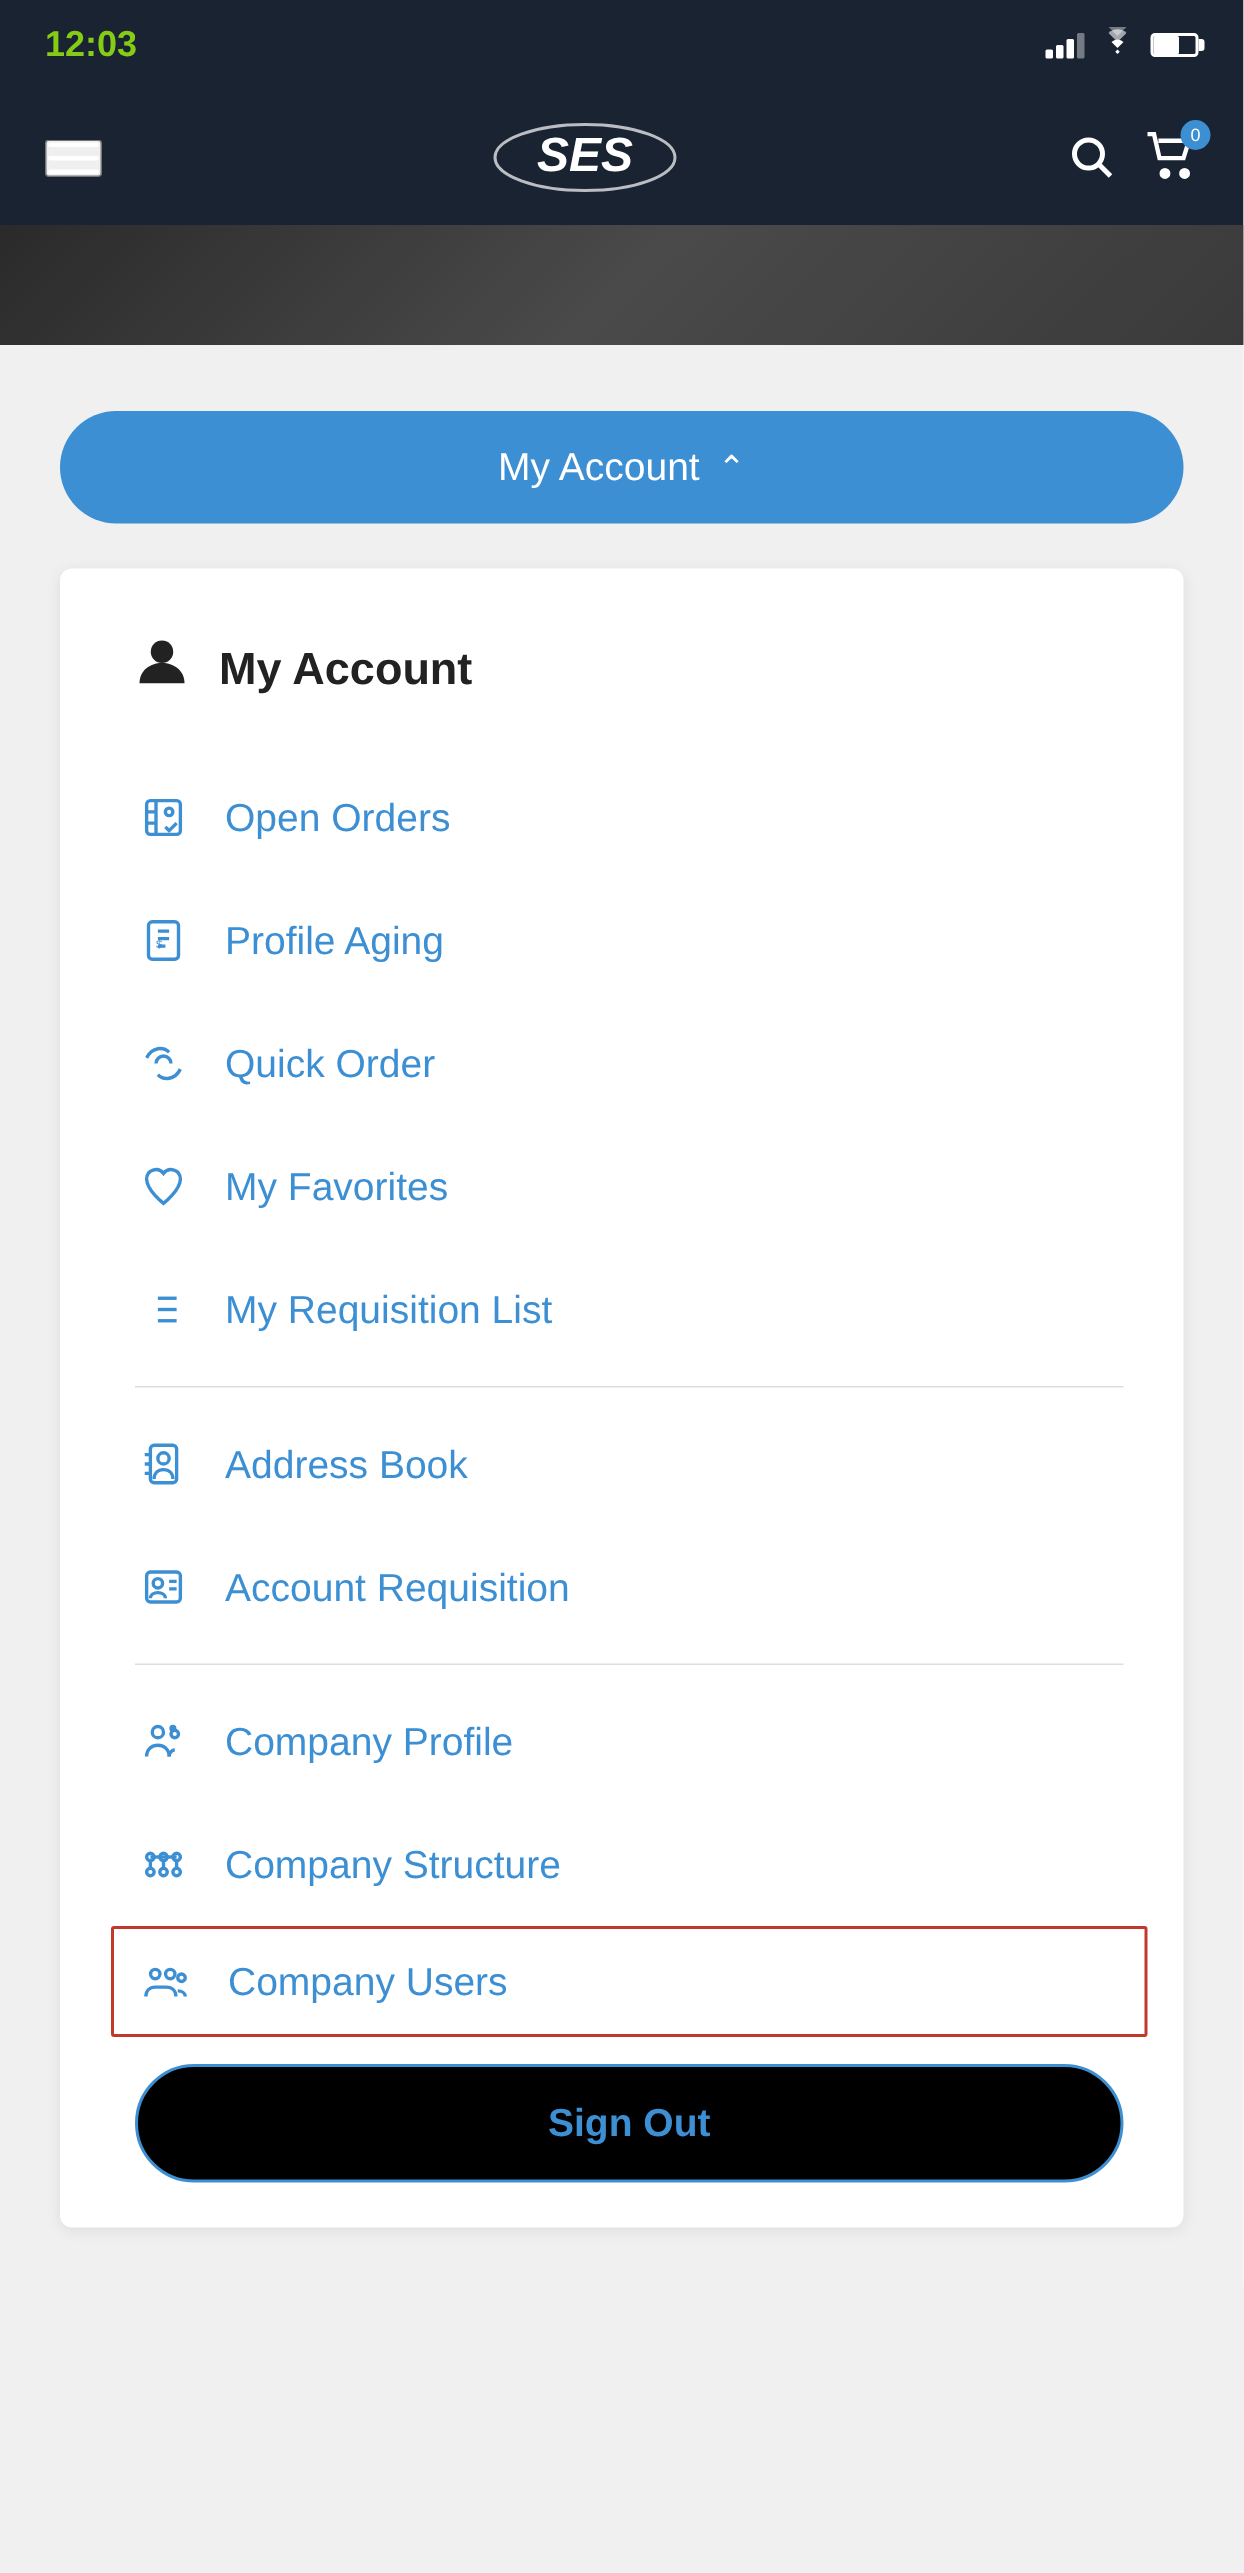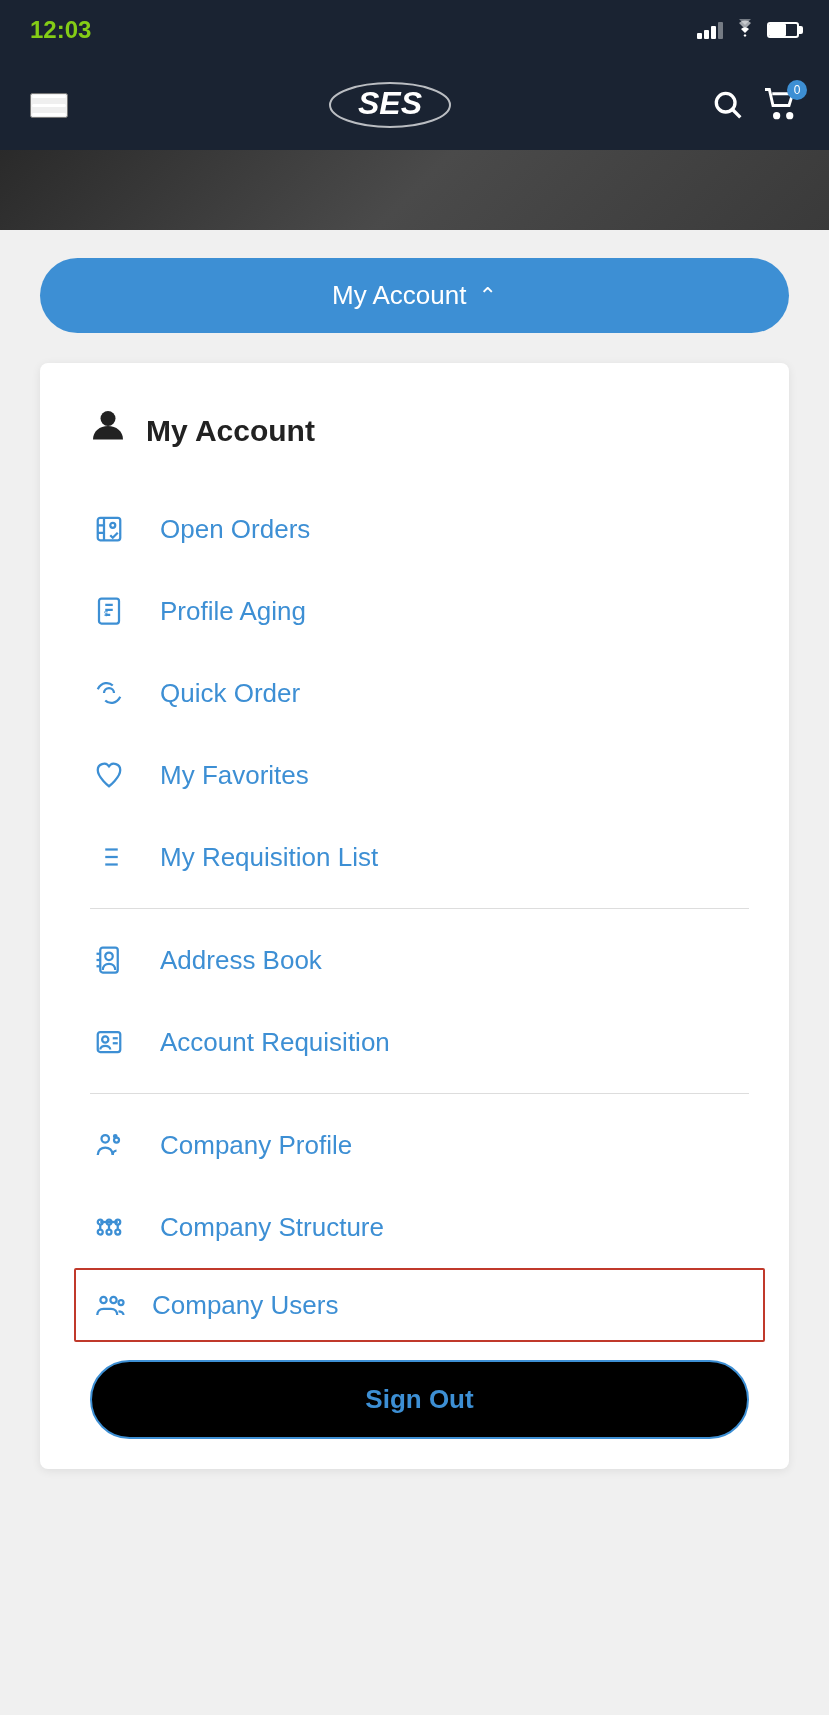--- a/index.html
+++ b/index.html
@@ -134,21 +134,21 @@
 
     
     .hero-bg {
       height: 80px;
       background: #3a3a3a;
       background-image: linear-gradient(135deg, #2a2a2a 0%, #4a4a4a 50%, #3a3a3a 100%);
     }
 
     
     .main-content {
-      padding: 28px 40px;
+      padding: 44px 40px;
       background: #f0f0f0;
       min-height: calc(1715px - 230px);
     }
 
     
     .my-account-btn {
       background: #3d8fd4;
       color: white;
       border: none;
       border-radius: 50px;
@@ -190,21 +190,21 @@
     .menu-header-title {
       font-size: 30px;
       font-weight: 600;
       color: #222;
     }
 
     
     .menu-item {
       display: flex;
       align-items: center;
-      gap: 32px;
+      gap: 22px;
       padding: 22px 0;
       cursor: pointer;
       text-decoration: none;
     }
     .menu-item-icon {
       width: 38px;
       height: 38px;
       display: flex;
       align-items: center;
       justify-content: center;

